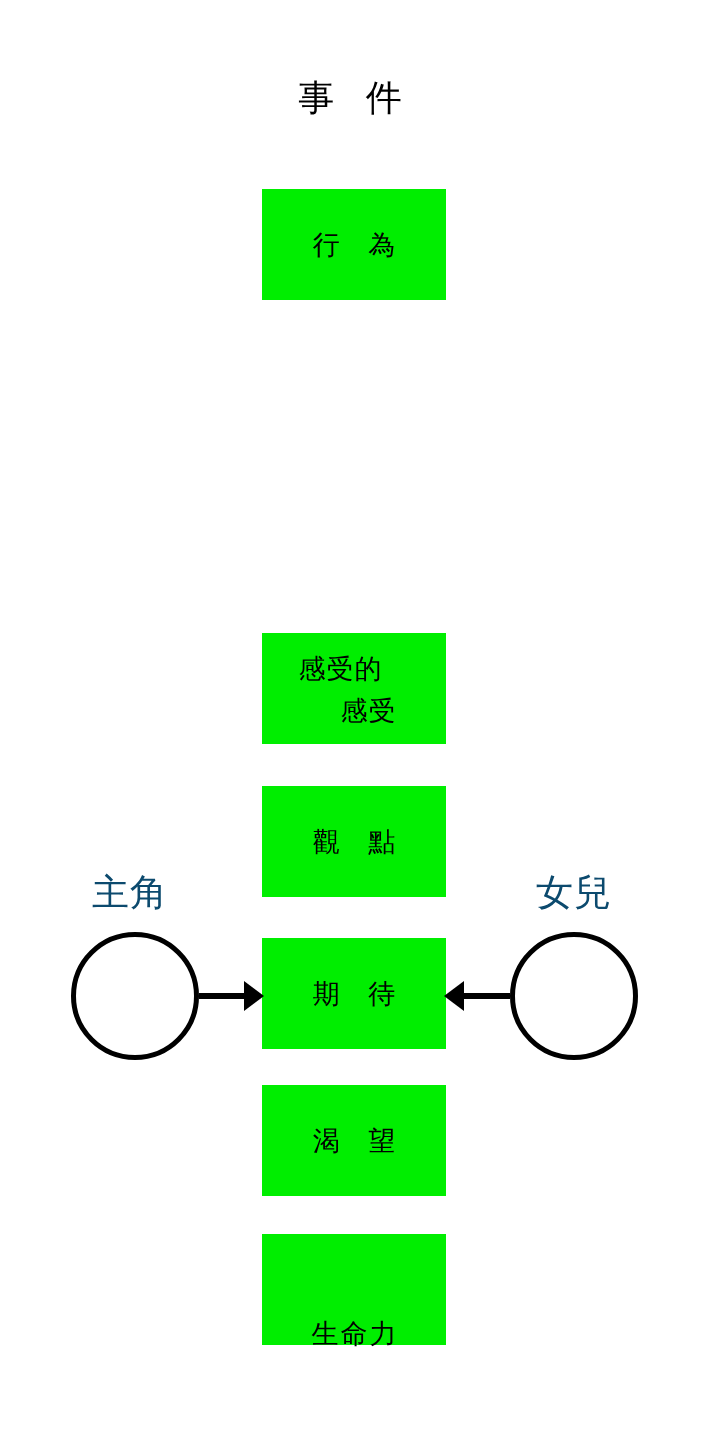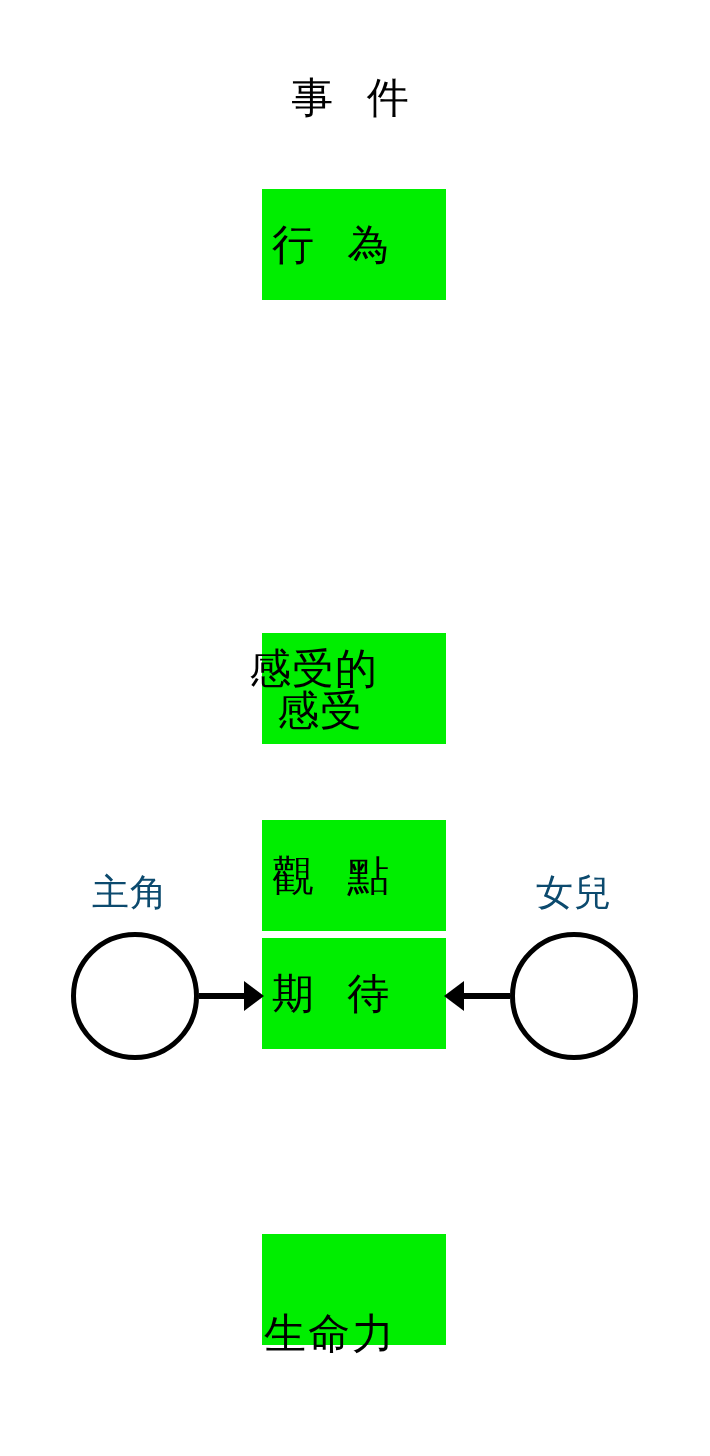--- a/index.html
+++ b/index.html
@@ -23,42 +23,43 @@
     height: 1456px;
   }
 
   
   .title {
     position: absolute;
     left: 0;
     top: 72px;
     width: 710px;
     text-align: center;
-    font-size: 42px;
+    font-size: 36px;
     line-height: 52px;
     letter-spacing: 10px;
     color: #000000;
     font-weight: 500;
     white-space: pre;
   }
 
   
   .box {
     position: absolute;
     left: 262px;
     width: 184px;
     height: 111px;
     background: #00ee00;
     box-sizing: border-box;
     color: #000000;
   }
   .box .line {
     position: absolute;
     width: 100%;
-    font-size: 42px;
+    text-align: center;
+    font-size: 27px;
     line-height: 40px;
     white-space: pre;
     color: #000000;
   }
   
   .box.single .line1 {
     top: 36px;
     letter-spacing: 10px;
     text-indent: 10px;
   }
@@ -80,21 +81,21 @@
     top: 36px;
     letter-spacing: 2px;
     text-indent: 2px;
     margin-top: 44px;
   }
 
   .b1 { top: 189px; }
   .b2 { top: 333px; }
   .b3 { top: 489px; }
   .b4 { top: 633px; }
-  .b5 { top: 820px; }
+  .b5 { top: 786px; }
   .b6 { top: 938px; }
   .b7 { top: 1085px; }
   .b8 { top: 1234px; }
 
   
   .actor-circle {
     position: absolute;
     width: 128px;
     height: 128px;
     border: 5px solid #000000;
@@ -162,20 +163,23 @@
   </div>
 
   <div class="box single b5">
     <div class="line line1">觀 點</div>
   </div>
 
   <div class="box single b6">
     <div class="line line1">期 待</div>
   </div>
 
+  <div class="box single b7">
+    <div class="line line1">渴 望</div>
+  </div>
 
   <div class="box triple b8">
     <div class="line line1">生命力</div>
   </div>
 
   <div class="actor-label label-left">主角</div>
   <div class="actor-circle actor-left"></div>
   <div class="arrow-line arrow-left-line"></div>
   <div class="arrow-head arrow-head-right"></div>
 

